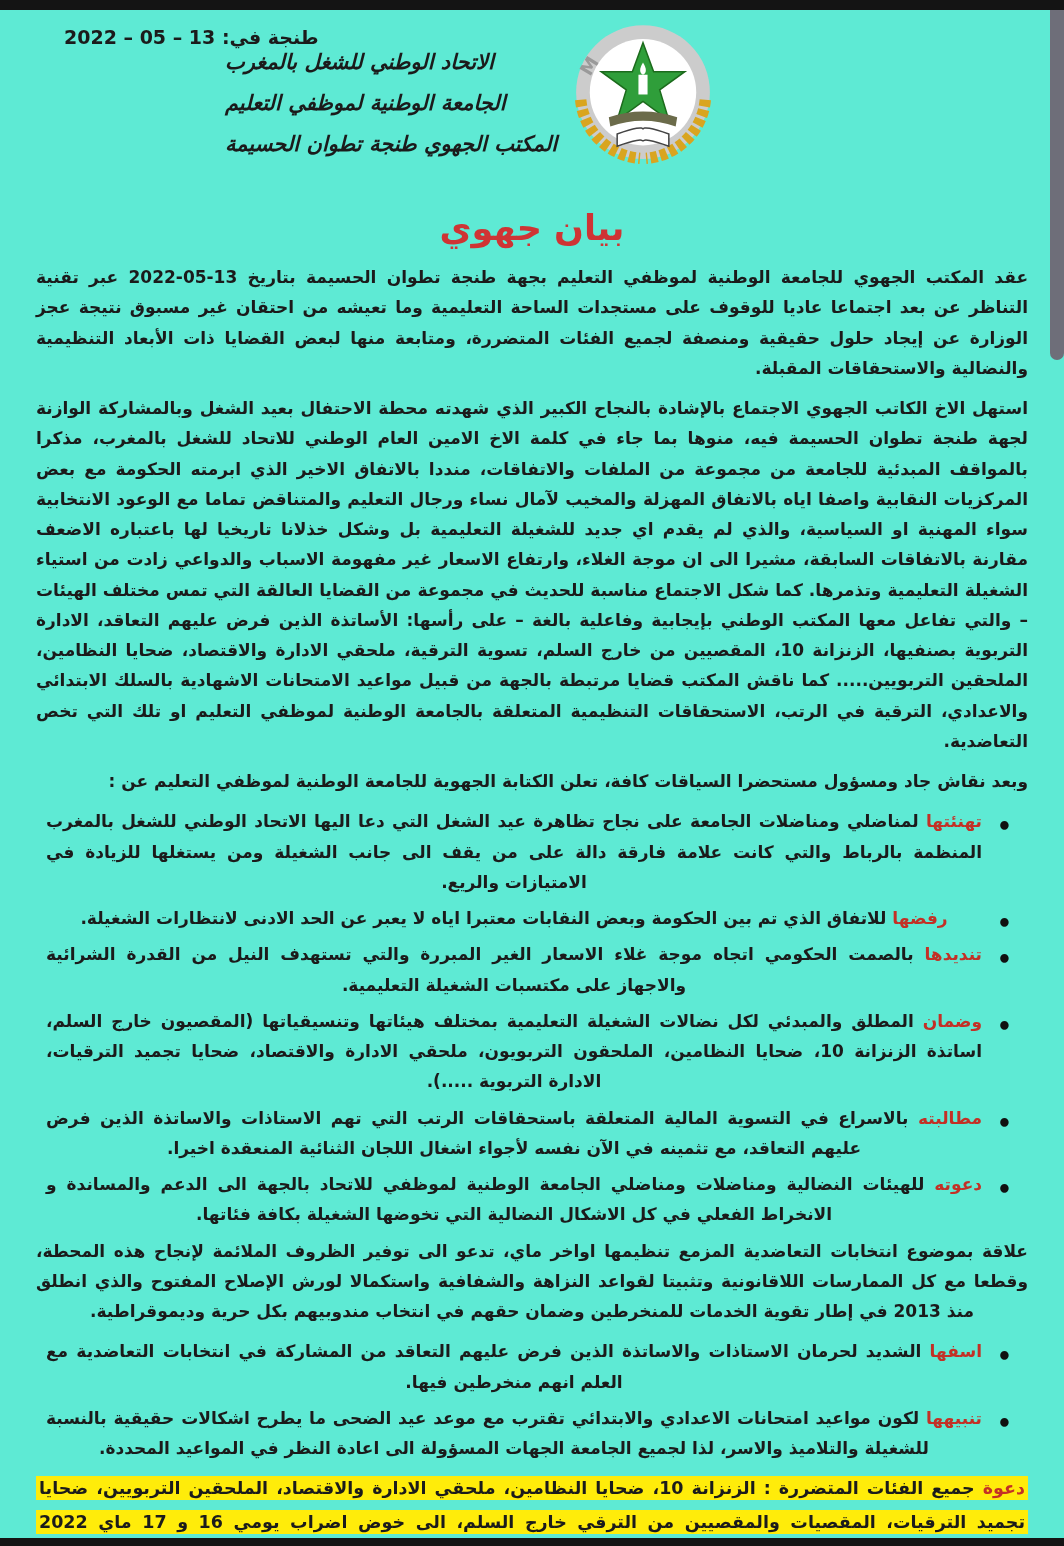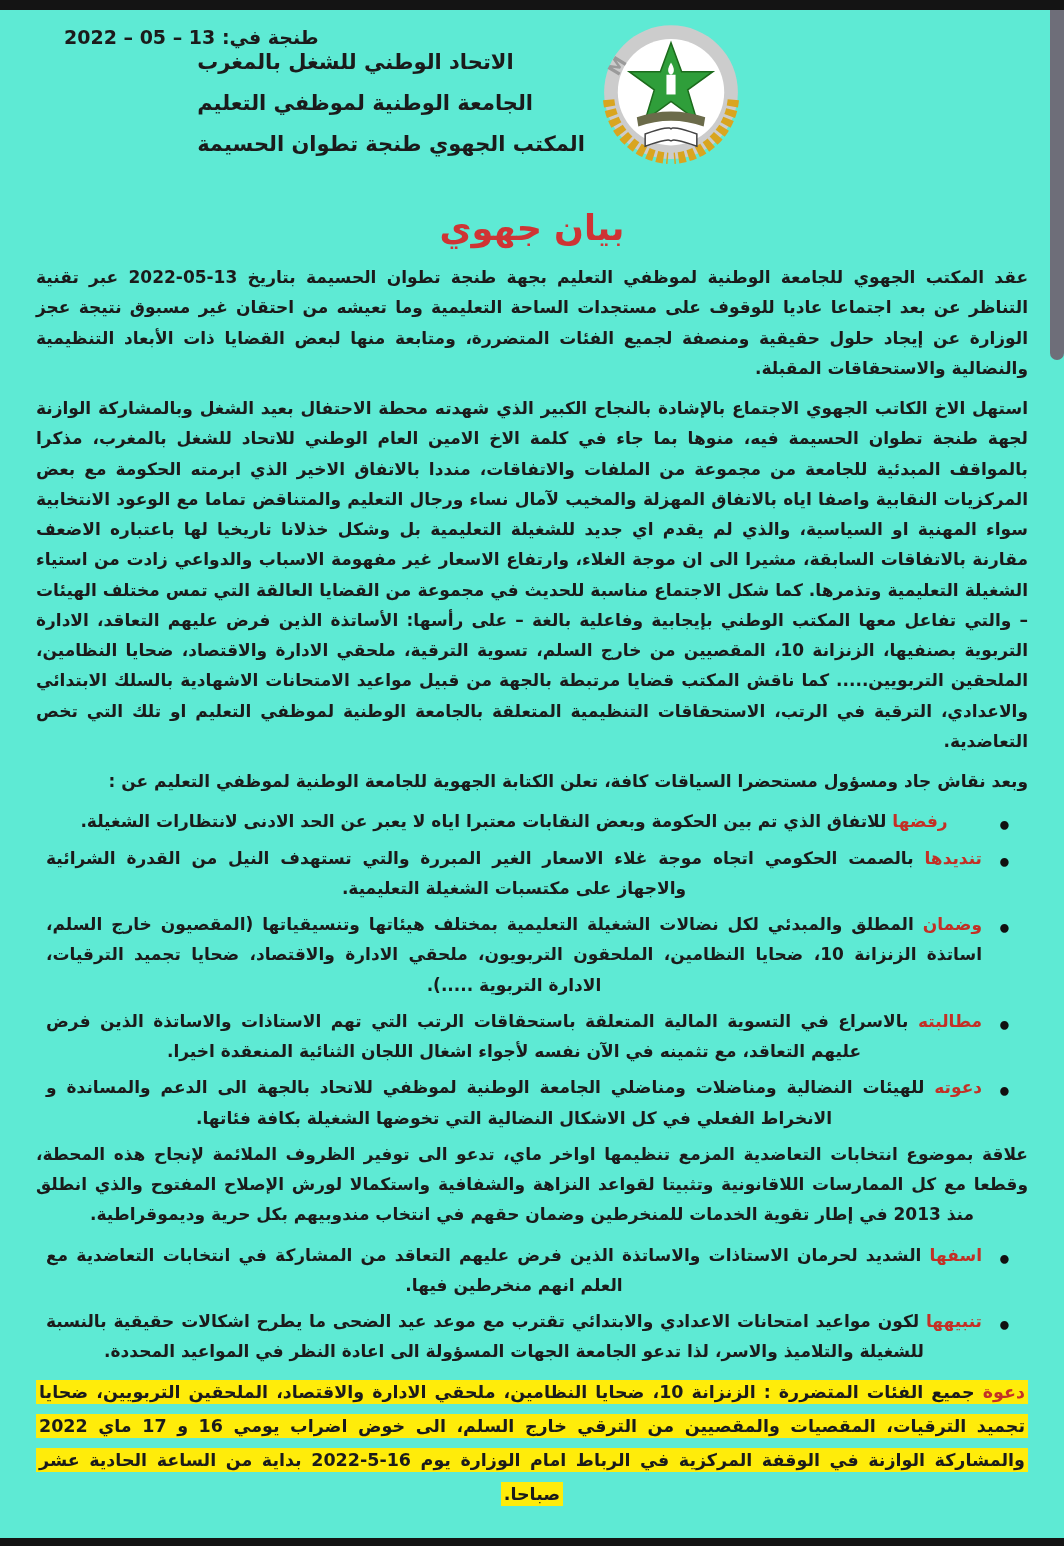--- a/index.html
+++ b/index.html
@@ -5,21 +5,21 @@
   html,body{margin:0;padding:0;}
   body{font-family:"DejaVu Sans","Liberation Sans",sans-serif;background:#fff;}
   .screen{position:relative;width:1064px;height:1546px;background:#5eead4;overflow:hidden;direction:rtl;}
   .edge-bar{position:absolute;left:0;width:1064px;background:#141414;z-index:5;}
   .edge-top{top:0;height:10px;}
   .edge-bottom{bottom:0;height:8px;}
   .right-strip{position:absolute;right:0;top:10px;width:14px;height:350px;background:#6e6e79;border-radius:0 0 9px 9px;z-index:6;}
   .page{position:relative;width:100%;height:100%;padding:18px 36px 0 36px;box-sizing:border-box;color:#1b1b1b;}
   .date{position:absolute;top:26px;left:64px;font-size:19px;font-weight:bold;direction:rtl;}
   .header-row{display:flex;justify-content:center;align-items:flex-start;gap:10px;margin-top:2px;transform:translateX(-60px);}
-  .org-lines{margin-top:22px;font-size:21px;font-weight:bold;line-height:1.95;text-align:left;white-space:nowrap;}
+  .org-lines{margin-top:22px;font-size:21px;font-weight:bold;line-height:1.95;text-align:left;white-space:nowrap;font-style:italic;}
   .logo-svg{width:152px;height:152px;flex:0 0 auto;}
   .title{margin:36px 0 14px 0;text-align:center;color:#cf3434;font-size:35px;font-weight:bold;letter-spacing:1px;}
   .para{margin:4px 0 10px 0;font-size:17px;font-weight:bold;line-height:1.78;text-align:justify;}
   .para.center-last{text-align:justify;text-align-last:center;}
   .bullets{list-style:none;margin:2px 0 6px 0;padding:0 30px 0 10px;}
   .bullets li{position:relative;margin:6px 0;font-size:17px;font-weight:bold;line-height:1.78;text-align:justify;text-align-last:center;padding-right:16px;}
   .bullets li::before{content:"\2022";position:absolute;right:-14px;top:0;font-size:24px;color:#111;}
   .lead{color:#c33026;}
   .highlight-wrap{margin:8px 0 6px 0;font-size:17.5px;font-weight:bold;line-height:1.95;text-align:justify;text-align-last:center;}
   .hl{background:#ffec0a;box-decoration-break:clone;-webkit-box-decoration-break:clone;padding:2px 3px;}
@@ -61,32 +61,33 @@
       </div>
     </div>
 
     <h1 class="title">بيان جهوي</h1>
 
     <p class="para">عقد المكتب الجهوي للجامعة الوطنية لموظفي التعليم بجهة طنجة تطوان الحسيمة بتاريخ 13-05-2022 عبر تقنية التناظر عن بعد اجتماعا عاديا للوقوف على مستجدات الساحة التعليمية وما تعيشه من احتقان غير مسبوق نتيجة عجز الوزارة عن إيجاد حلول حقيقية ومنصفة لجميع الفئات المتضررة، ومتابعة منها لبعض القضايا ذات الأبعاد التنظيمية والنضالية والاستحقاقات المقبلة.</p>
     <p class="para">استهل الاخ الكاتب الجهوي الاجتماع بالإشادة بالنجاح الكبير الذي شهدته محطة الاحتفال بعيد الشغل وبالمشاركة الوازنة لجهة طنجة تطوان الحسيمة فيه، منوها بما جاء في كلمة الاخ الامين العام الوطني للاتحاد للشغل بالمغرب، مذكرا بالمواقف المبدئية للجامعة من مجموعة من الملفات والاتفاقات، منددا بالاتفاق الاخير الذي ابرمته الحكومة مع بعض المركزيات النقابية واصفا اياه بالاتفاق المهزلة والمخيب لآمال نساء ورجال التعليم والمتناقض تماما مع الوعود الانتخابية سواء المهنية او السياسية، والذي لم يقدم اي جديد للشغيلة التعليمية بل وشكل خذلانا تاريخيا لها باعتباره الاضعف مقارنة بالاتفاقات السابقة، مشيرا الى ان موجة الغلاء، وارتفاع الاسعار غير مفهومة الاسباب والدواعي زادت من استياء الشغيلة التعليمية وتذمرها.  كما شكل الاجتماع مناسبة للحديث في مجموعة من القضايا العالقة التي تمس مختلف الهيئات – والتي تفاعل معها المكتب الوطني بإيجابية وفاعلية بالغة – على رأسها: الأساتذة الذين فرض عليهم التعاقد، الادارة التربوية بصنفيها، الزنزانة 10، المقصيين من خارج السلم، تسوية الترقية، ملحقي الادارة والاقتصاد، ضحايا النظامين، الملحقين التربويين..... كما ناقش المكتب قضايا مرتبطة بالجهة من قبيل مواعيد الامتحانات الاشهادية بالسلك الابتدائي والاعدادي، الترقية في الرتب، الاستحقاقات التنظيمية المتعلقة بالجامعة الوطنية لموظفي التعليم او تلك التي تخص التعاضدية.</p>
     <p class="para">وبعد نقاش جاد ومسؤول مستحضرا السياقات كافة، تعلن الكتابة الجهوية للجامعة الوطنية لموظفي التعليم عن :</p>
 
     <ul class="bullets">
+      <li><span class="lead">تهنئتها</span> <span>لمناضلي ومناضلات الجامعة على نجاح تظاهرة عيد الشغل التي دعا اليها الاتحاد الوطني للشغل بالمغرب المنظمة بالرباط والتي كانت علامة فارقة دالة على من يقف الى جانب الشغيلة ومن يستغلها للزيادة في الامتيازات والريع.</span></li>
       <li><span class="lead">رفضها</span> <span>للاتفاق الذي تم بين الحكومة وبعض النقابات معتبرا اياه لا يعبر عن الحد الادنى لانتظارات الشغيلة.</span></li>
       <li><span class="lead">تنديدها</span> <span>بالصمت الحكومي اتجاه موجة غلاء الاسعار الغير المبررة والتي تستهدف النيل من القدرة الشرائية والاجهاز على مكتسبات الشغيلة التعليمية.</span></li>
       <li><span class="lead">وضمان</span> <span>المطلق والمبدئي لكل نضالات الشغيلة التعليمية بمختلف هيئاتها وتنسيقياتها (المقصيون خارج السلم، اساتذة الزنزانة 10، ضحايا النظامين، الملحقون التربويون، ملحقي الادارة والاقتصاد، ضحايا تجميد الترقيات، الادارة التربوية .....).</span></li>
       <li><span class="lead">مطالبته</span> <span>بالاسراع في التسوية المالية المتعلقة باستحقاقات الرتب التي تهم الاستاذات والاساتذة الذين فرض عليهم التعاقد، مع تثمينه في الآن نفسه لأجواء اشغال اللجان الثنائية المنعقدة اخيرا.</span></li>
       <li><span class="lead">دعوته</span> <span>للهيئات النضالية ومناضلات ومناضلي الجامعة الوطنية لموظفي للاتحاد بالجهة الى الدعم والمساندة و الانخراط الفعلي في كل الاشكال النضالية التي تخوضها الشغيلة بكافة فئاتها.</span></li>
     </ul>
 
     <p class="para center-last">علاقة بموضوع انتخابات التعاضدية المزمع تنظيمها اواخر ماي، تدعو الى توفير الظروف الملائمة لإنجاح هذه المحطة، وقطعا مع كل الممارسات اللاقانونية وتثبيتا لقواعد النزاهة والشفافية واستكمالا لورش الإصلاح المفتوح والذي انطلق منذ 2013 في إطار تقوية الخدمات للمنخرطين وضمان حقهم في انتخاب مندوبيهم بكل حرية وديموقراطية.</p>
 
     <ul class="bullets">
       <li><span class="lead">اسفها</span> <span>الشديد لحرمان الاستاذات والاساتذة الذين فرض عليهم التعاقد من المشاركة في انتخابات التعاضدية مع العلم انهم منخرطين فيها.</span></li>
-      <li><span class="lead">تنبيهها</span> <span>لكون مواعيد امتحانات الاعدادي والابتدائي تقترب مع موعد عيد الضحى ما يطرح اشكالات حقيقية بالنسبة للشغيلة والتلاميذ والاسر، لذا تدعو الجامعة الجهات المسؤولة الى اعادة النظر في المواعيد المحددة.</span></li>
+      <li><span class="lead">تنبيهها</span> <span>لكون مواعيد امتحانات الاعدادي والابتدائي تقترب مع موعد عيد الضحى ما يطرح اشكالات حقيقية بالنسبة للشغيلة والتلاميذ والاسر، لذا لجميع الجامعة الجهات المسؤولة الى اعادة النظر في المواعيد المحددة.</span></li>
     </ul>
 
     <div class="highlight-wrap">
       <span class="hl"><span class="lead">دعوة</span> <span>جميع الفئات المتضررة : الزنزانة 10، ضحايا النظامين، ملحقي الادارة والاقتصاد، الملحقين التربويين، ضحايا تجميد الترقيات، المقصيات والمقصيين من الترقي خارج السلم، الى خوض اضراب يومي 16 و 17 ماي 2022 والمشاركة الوازنة في الوقفة المركزية في الرباط امام الوزارة يوم 16-5-2022 بداية من الساعة الحادية عشر صباحا.</span></span>
     </div>
 
   </div>
 
   <div class="edge-bar edge-bottom"></div>
 </div>

